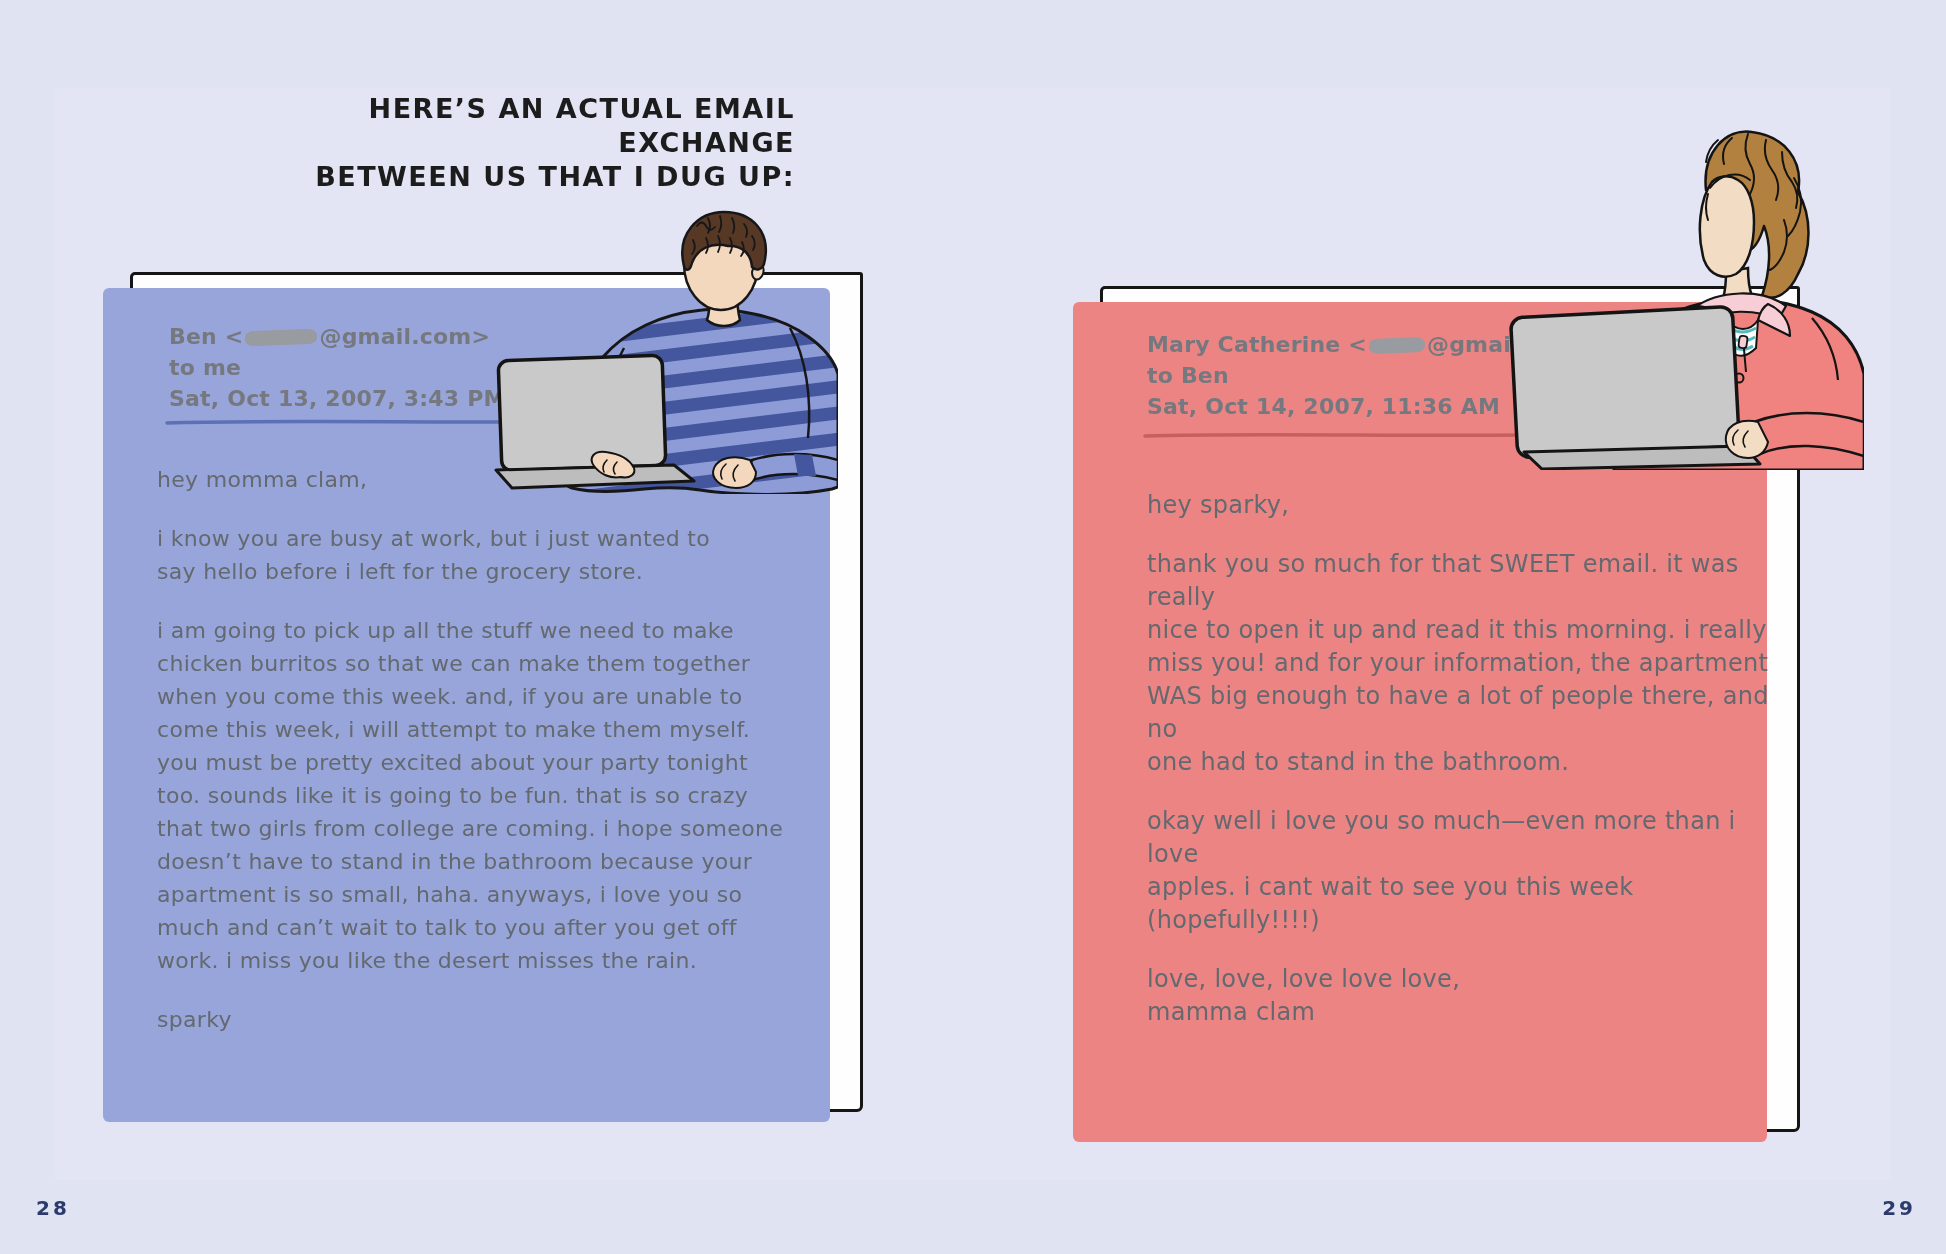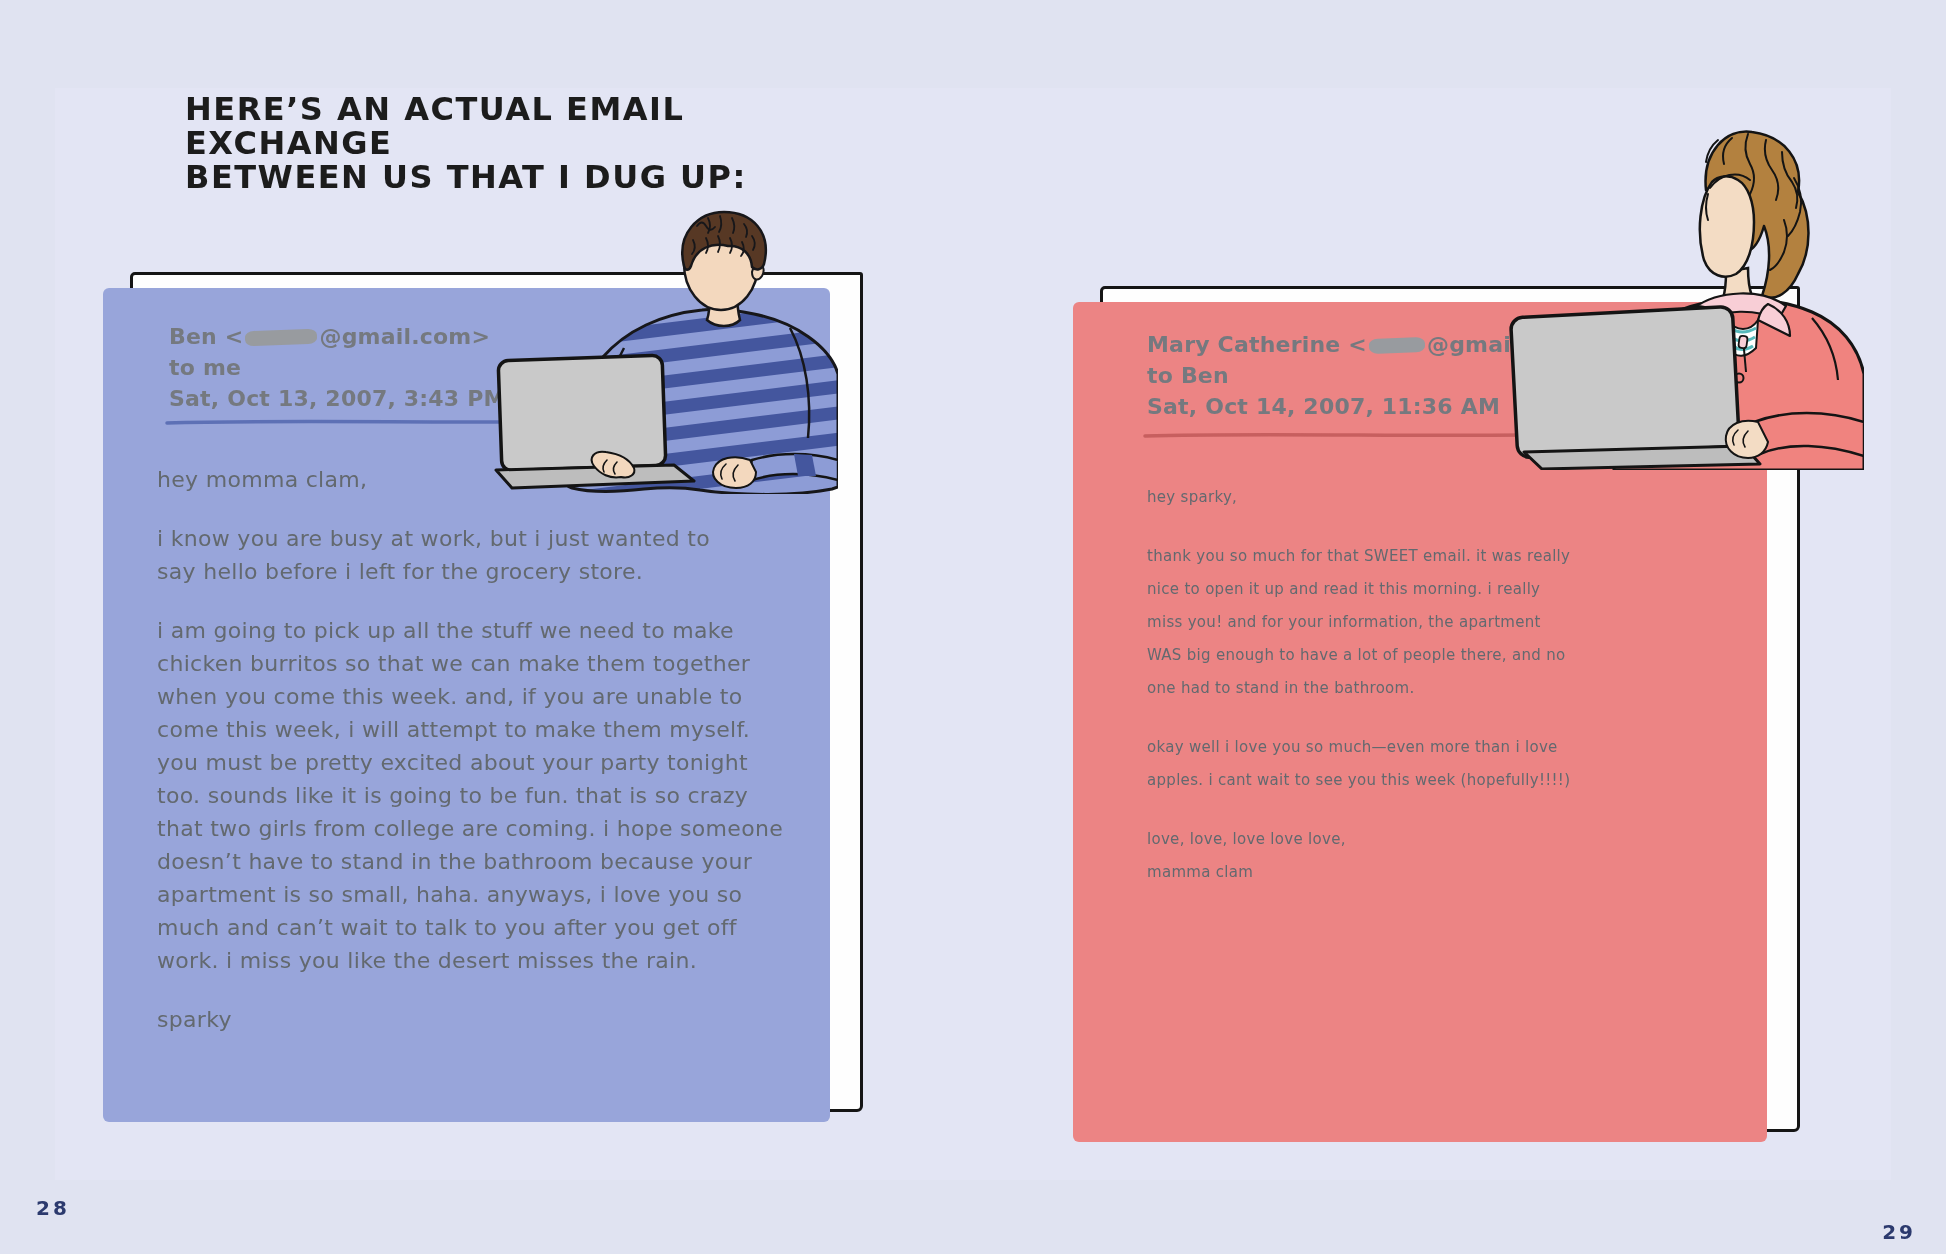--- a/index.html
+++ b/index.html
@@ -18,22 +18,22 @@
     position: absolute;
     left: 55px; top: 88px;
     width: 1836px; height: 1092px;
     background: #e3e5f4;
     z-index: 0;
   }
 
   .title {
     position: absolute;
     left: 185px; top: 92px; width: 610px;
-    text-align: left;
-    font-size: 32px; line-height: 34px;
+    text-align: right;
+    font-size: 27px; line-height: 34px;
     font-weight: 700;
     letter-spacing: 1.5px;
     color: #1c1c1c;
     z-index: 2;
   }
 
   .card {
     position: absolute;
     background: #fefefe;
     border: 3.5px solid #151515;
@@ -83,40 +83,40 @@
   .card-right .divider { left: 40px; top: 141px; }
 
   .email-body {
     position: absolute;
     font-size: 22px;
     line-height: 33px;
     letter-spacing: 0.3px;
     color: var(--body-text, #63696f);
   }
   .card-left  .email-body { left: 24px; top: 188px; right: 26px; }
-  .card-right .email-body { left: 44px; top: 192px; right: 20px; font-size: 15px; }
+  .card-right .email-body { left: 44px; top: 200px; right: 20px; font-size: 24px; }
   .email-body p { margin: 0; white-space: pre-line; }
   .email-body p + p { margin-top: 26px; }
 
   .illus { position: absolute; z-index: 3; }
   .illus-ben  { left: 494px;  top: 208px; width: 344px; height: 286px; }
   .illus-mary { left: 1496px; top: 122px; width: 368px; height: 348px; }
 
   .pagenum {
     position: absolute;
     top: 1196px;
     font-size: 20px;
     font-weight: 700;
     letter-spacing: 3px;
     color: var(--page-number, #2c3a6e);
     z-index: 2;
     text-align: right;
   }
   .pagenum-left  { left: 36px; }
-  .pagenum-right { right: 30px; margin-top: 24px; }
+  .pagenum-right { right: 30px; }
 </style>
 </head>
 <body>
 
 <div class="canvas">
 
   <div class="page-band"></div>
 
   <div class="title">
     <div>HERE’S AN ACTUAL EMAIL EXCHANGE</div>

